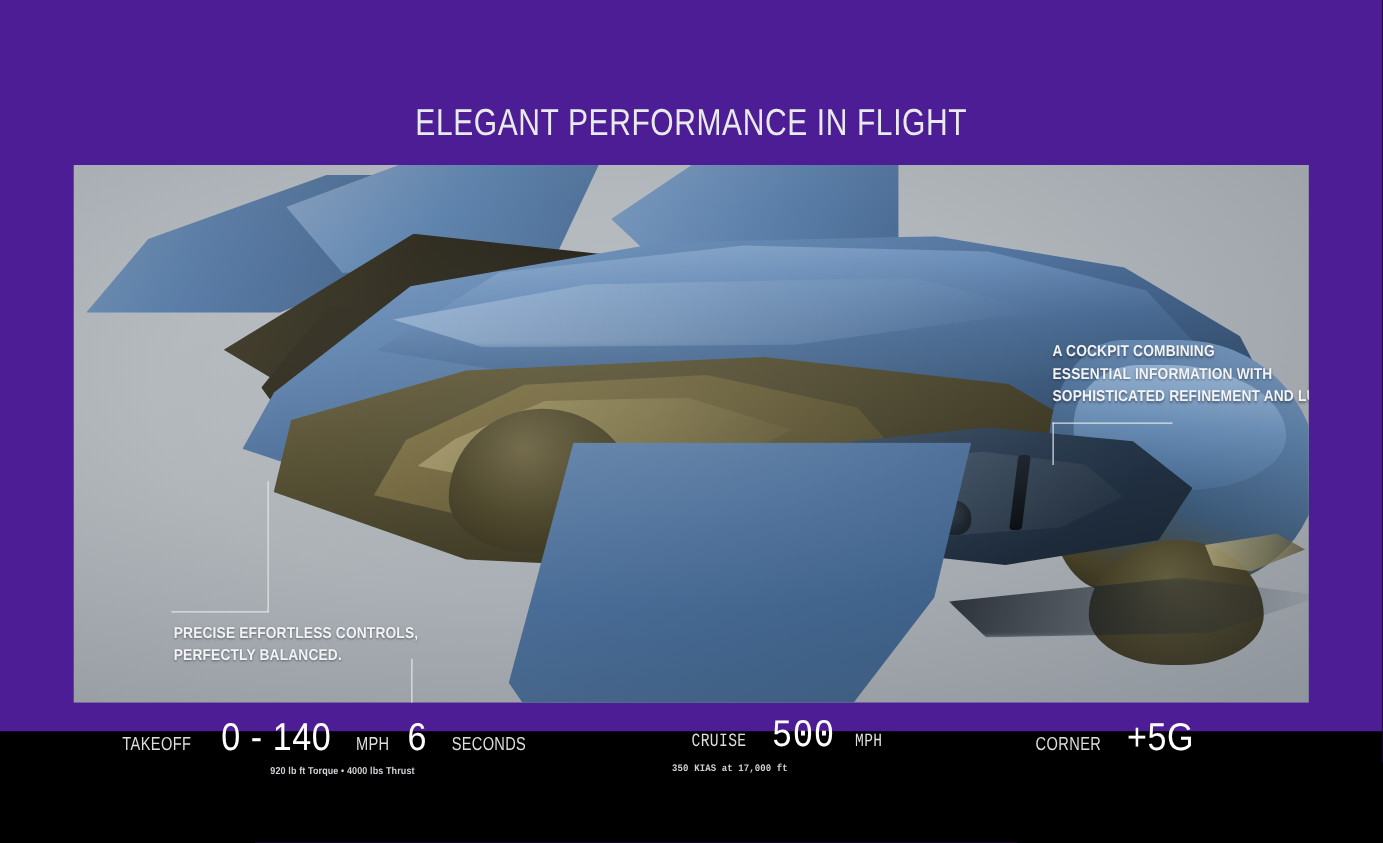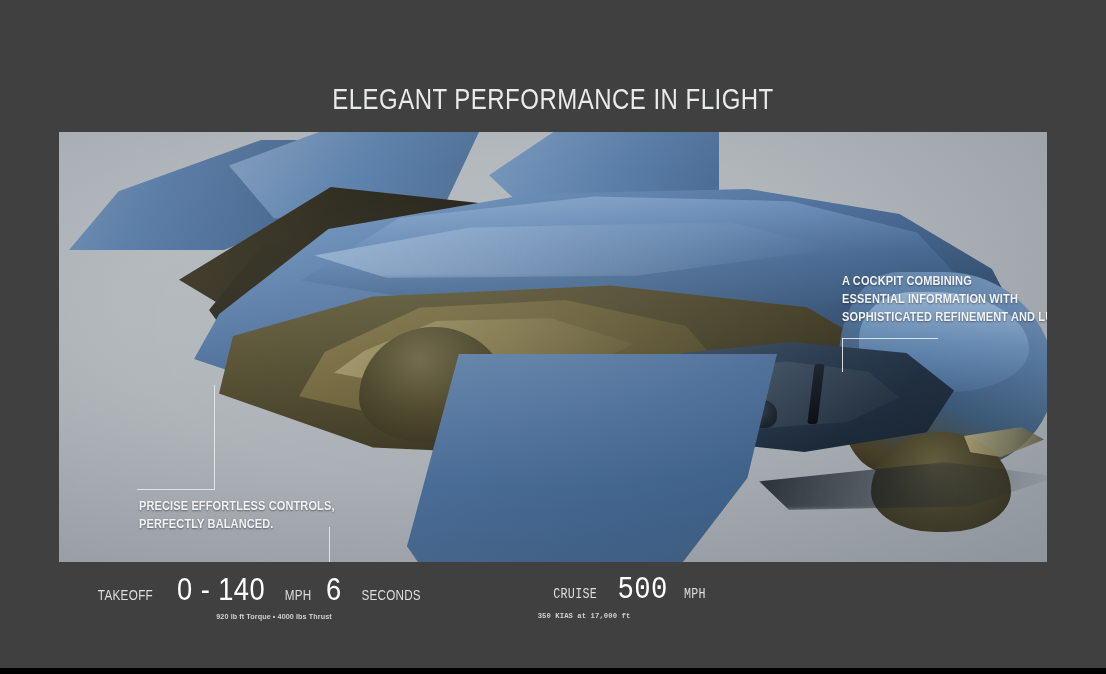--- a/index.html
+++ b/index.html
@@ -4,22 +4,22 @@
 <style>
   * { box-sizing: border-box; margin: 0; padding: 0; }
   html, body {
     width: 1106px; height: 674px;
     background: #000;
     overflow: hidden;
     font-family: "Liberation Sans", sans-serif;
   }
   #stage {
     position: relative;
-    width: 1106px; height: 668px;
-    background: #404040;
+    width: 1106px; height: 585px;
+    background: #4c1d95;
   }
 
   
   #title {
     position: absolute;
     left: 0; top: 82px;
     width: 1106px;
     text-align: center;
     color: #e9eaec;
     font-size: 30px;
@@ -370,16 +370,24 @@
 
     <div class="stat" id="stat-cruise">
       <div class="line">
         <span class="lbl">CRUISE</span>
         <span class="big">500</span>
         <span class="unit">MPH</span>
       </div>
       <div class="sub">350 KIAS at 17,000 ft</div>
     </div>
 
+    <div class="stat" id="stat-corner">
+      <div class="line">
+        <span class="lbl">CORNER</span>
+        <span class="big">+5G</span>
+        <span class="unit"></span>
+      </div>
+      <div class="sub"></div>
+    </div>
 
   </div>
 
 </div>
 
 </body></html>

